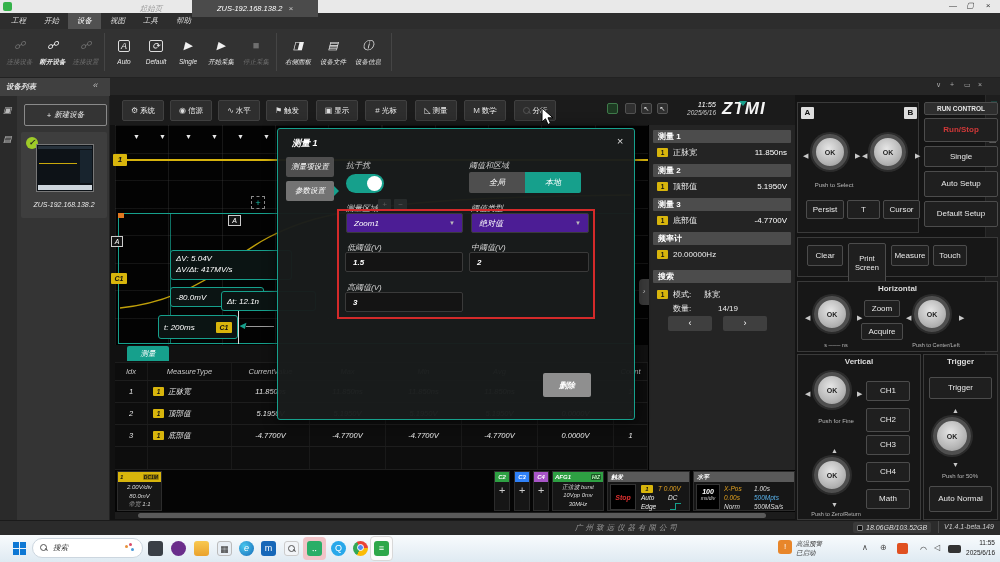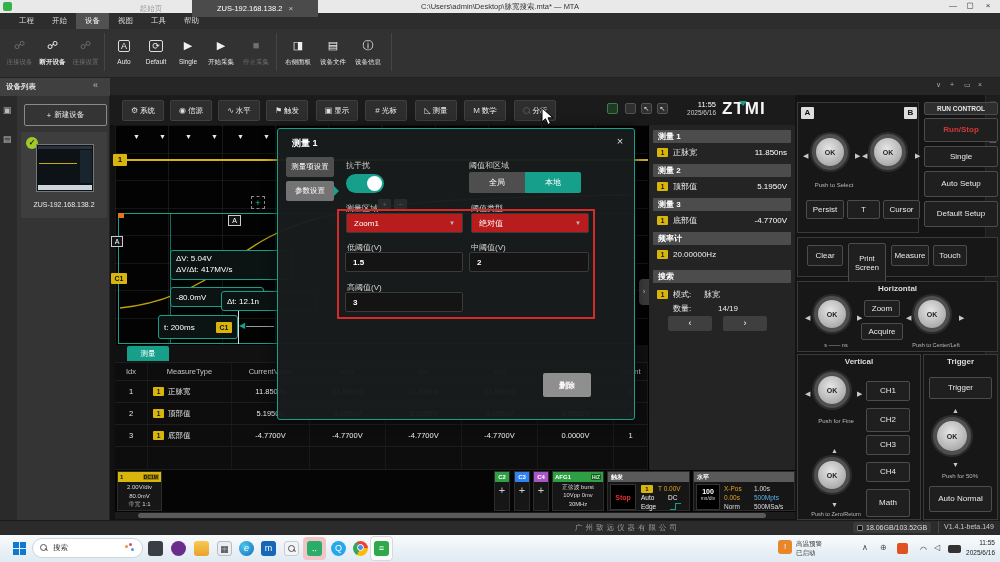--- a/index.html
+++ b/index.html
@@ -1,30 +1,30 @@
 <!DOCTYPE html>
 <html><head>
 <meta charset="utf-8">
 <style>
   * { margin:0; padding:0; box-sizing:border-box; }
   body { background:#000; font-family:"Liberation Sans", sans-serif; }
   #app { position:relative; width:1000px; height:562px; overflow:hidden; background:#111; font-family:"Liberation Sans", sans-serif; }
-  .abs { position:absolute; }
+  .abs { position:absolute;font-style:italic; }
   .flex { display:flex; align-items:center; }
 
   
   .titlebar { left:0; top:0; width:1000px; height:13px; background:#e9e9e9; color:#333; font-size:7.5px; }
   .titletext { left:0; top:2px; width:1000px; text-align:center; color:#333; font-size:7.5px; }
   .appicon { left:3px; top:2px; width:9px; height:9px; background:#35b24a; border-radius:2px; }
   .tprogress { left:277px; top:3px; width:24px; height:7px; border:1px solid #9ab; border-radius:4px; background:#fff; overflow:hidden; }
   .tprogress>div { width:55%; height:100%; background:#7ab8e8; }
   .winctl { top:1px; font-size:8px; color:#333; width:14px; text-align:center; }
 
   
-  .menubar { left:0; top:13px; width:1000px; height:16px; background:#2d2d2d; display:flex; align-items:stretch; padding-left:10px; }
+  .menubar { left:0; top:13px; width:1000px; height:16px; background:#2d2d2d; display:flex; align-items:stretch; padding-left:2px; }
   .menu-item { color:#ddd; font-size:7.5px; padding:3px 9px; cursor:default; }
   .menu-item.active { background:#515151; color:#fff; }
 
   
   .ribbon { left:0; top:29px; width:1000px; height:49px; background:#323232; border-bottom:1px solid #222; }
   .rb-item { position:absolute; top:3px; width:33px; height:53px; text-align:center; color:#e8e8e8; }
   .rb-item .ic { display:block; font-size:11px; height:26px; line-height:26px; color:#f0f0f0; }
   .rb-item .ic .boxed { border:1px solid #ddd; border-radius:2px; padding:0 2px; font-size:9px; }
   .rb-item .lb { display:block; font-size:6.5px; }
   .rb-item.disabled, .rb-item.disabled .ic { color:#6f6f6f; }
@@ -143,40 +143,39 @@
   .dlg-title { left:14px; top:8px; font-size:9px; font-weight:bold; color:#fff; }
   .dlg-close { left:334px; top:4px; width:16px; height:16px; color:#ddd; font-size:11px; text-align:center; line-height:16px; }
   .dlg-tab { position:absolute; left:8px; width:48px; height:20px; background:#4f4f4f; border-radius:2px; color:#fff; font-size:7.5px; display:flex; align-items:center; justify-content:center; }
   .dlg-tab.teal { background:#737373; }
   .dlg-tab.teal::after { content:""; position:absolute; right:-5px; top:5px; border-top:5px solid transparent; border-bottom:5px solid transparent; border-left:5px solid #16a08c; }
   .dlg-label { position:absolute; color:#d2d2d2; font-size:8px; }
   .toggle { position:absolute; left:68px; top:45px; width:38px; height:19px; background:#16a08c; border-radius:10px; }
   .toggle>div { position:absolute; right:2px; top:2px; width:15px; height:15px; background:#fff; border-radius:50%; }
   .seg { position:absolute; left:191px; top:43px; width:112px; height:21px; border-radius:2px; overflow:hidden; display:flex; }
   .seg>div { width:56px; font-size:8px; color:#fff; display:flex; align-items:center; justify-content:center; }
-  .dlg-dd { position:absolute; height:20px; background:#b91c1c; border:1px solid #3a3a3a; border-radius:2px; color:#fff; font-size:8px; display:flex; align-items:center; padding:0 7px; }
+  .dlg-dd { position:absolute; height:20px; background:#4c1d95; border:1px solid #3a3a3a; border-radius:2px; color:#fff; font-size:8px; display:flex; align-items:center; padding:0 7px; }
   .dlg-dd .dda { margin-left:auto; font-size:6px; color:#bbb; }
   .dlg-input { position:absolute; height:20px; background:#141414; border:1px solid #3a3a3a; border-radius:2px; color:#fff; font-size:8px; font-weight:bold; display:flex; align-items:center; padding:0 7px; }
   .ghostbtn { position:absolute; width:13px; height:12px; background:#272b2b; color:#5a5a5a; font-size:8px; text-align:center; line-height:12px; border-radius:1px; }
   .redrect { position:absolute; left:59px; top:80px; width:258px; height:110px; border:2px solid #d42a2a; z-index:5; }
   .dlg-del { position:absolute; left:265px; top:244px; width:48px; height:24px; background:#8f8f8f; border-radius:2px; color:#fff; font-size:8px; font-weight:bold; display:flex; align-items:center; justify-content:center; }
 
   .cursor-svg { position:absolute; left:541px; top:107px; z-index:99; }
 </style>
 </head>
 <body>
 
 <div id="app">
 
   <div class="abs titlebar"></div>
   <div class="abs appicon"></div>
   <div class="abs tprogress">
       <div></div>
     </div>
-  <div class="abs titletext">C:\Users\admin\Desktop\脉宽搜索.mta* — MTA</div>
   <div class="abs winctl" style="left:946px">—</div>
   <div class="abs winctl" style="left:963px">▢</div>
   <div class="abs winctl" style="left:981px">×</div>
 
   <div class="abs menubar">
     <div class="menu-item">工程</div>
     <div class="menu-item">开始</div>
     <div class="menu-item active">设备</div>
     <div class="menu-item">视图</div>
     <div class="menu-item">工具</div>
@@ -574,21 +573,21 @@
   <div class="sect" style="left:797px;top:354px;width:124px;height:166px"></div>
   <div class="sect-title" style="left:797px;top:357px;width:124px">Vertical</div>
   <div class="knob" style="left:814px;top:372px">OK</div>
   <span class="arrow" style="left:805px;top:390px">◀</span>
   <span class="arrow" style="left:857px;top:390px">▶</span>
   <div class="plabel" style="left:810px;top:418px;width:52px">Push for Fine</div>
   <div class="pbtn" style="left:866px;top:381px;width:44px;height:20px">CH1</div>
   <div class="pbtn" style="left:866px;top:408px;width:44px;height:24px">CH2</div>
   <div class="pbtn" style="left:866px;top:435px;width:44px;height:20px">CH3</div>
   <div class="pbtn" style="left:866px;top:462px;width:44px;height:20px">CH4</div>
-  <div class="pbtn" style="left:866px;top:489px;width:44px;height:28px">Math</div>
+  <div class="pbtn" style="left:866px;top:489px;width:44px;height:20px">Math</div>
   <span class="arrow" style="left:831px;top:447px">▲</span>
   <div class="knob" style="left:814px;top:457px">OK</div>
   <span class="arrow" style="left:831px;top:501px">▼</span>
   <div class="plabel" style="left:802px;top:511px;width:68px;font-size:5.5px">Push to Zero/Return</div>
 
   <div class="sect" style="left:923px;top:354px;width:75px;height:166px"></div>
   <div class="sect-title" style="left:923px;top:357px;width:75px">Trigger</div>
   <div class="pbtn" style="left:929px;top:377px;width:63px;height:22px">Trigger</div>
   <span class="arrow" style="left:952px;top:407px">▲</span>
   <div class="knob" style="left:933px;top:417px;width:38px;height:38px">OK</div>

